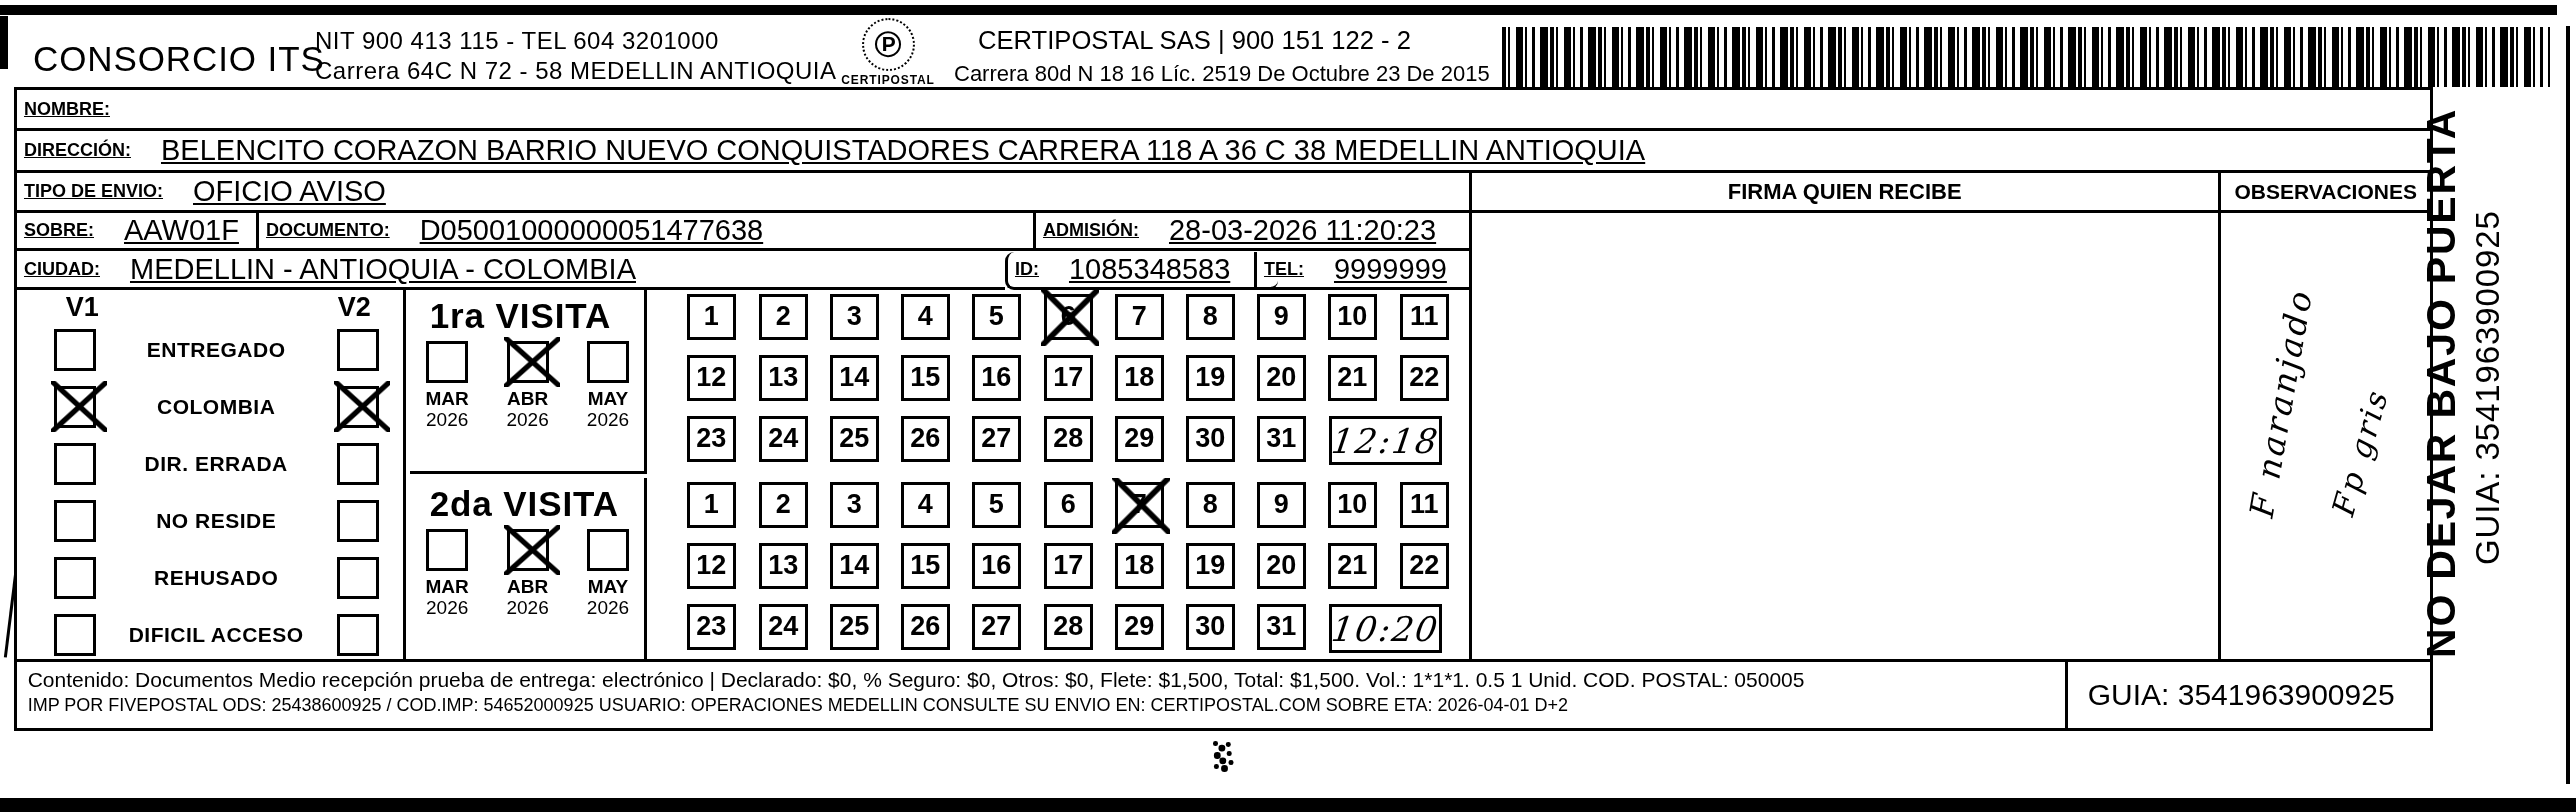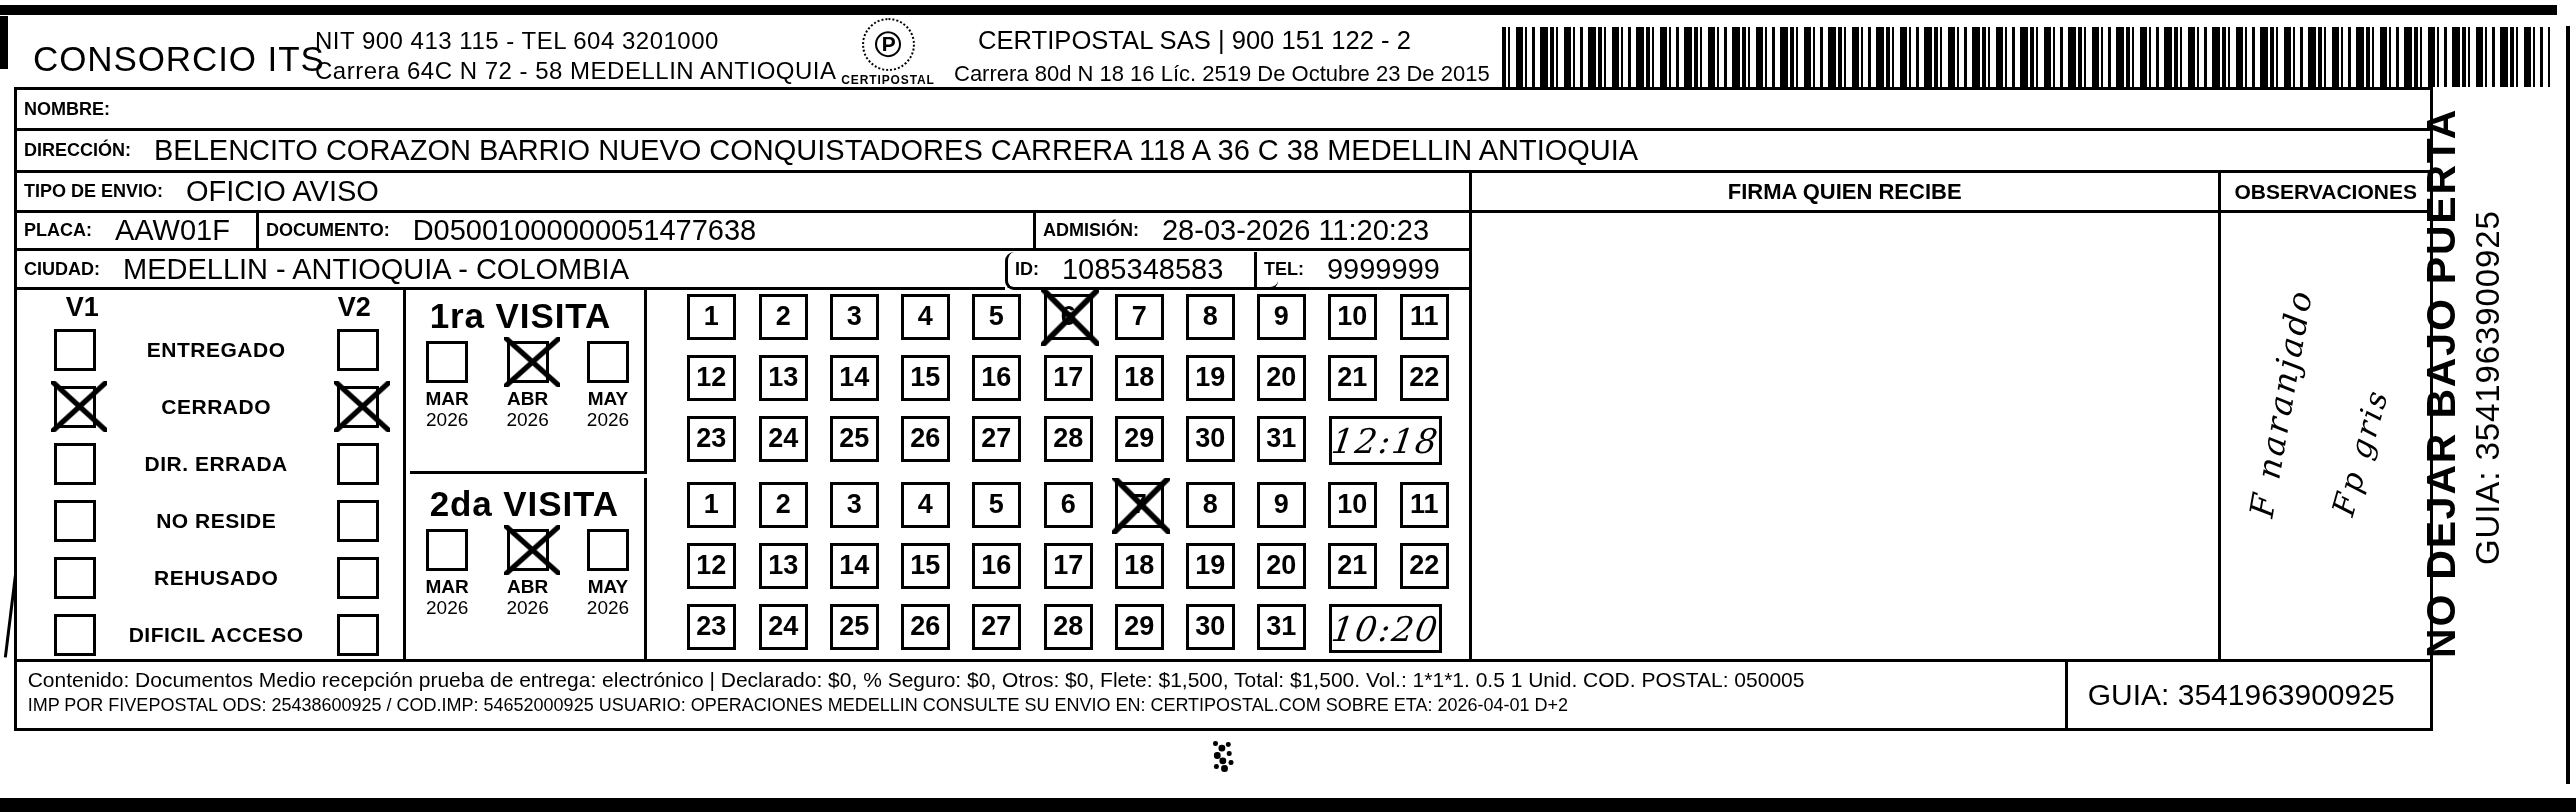--- a/index.html
+++ b/index.html
@@ -28,21 +28,21 @@
   .postal-info-1{position:absolute;left:954px;top:11px;font-size:25.6px;margin-left:24px;}
   .postal-info-2{position:absolute;left:954px;top:46px;font-size:22px;}
   .barcode{position:absolute;left:1502px;top:12.8px;width:1048px;height:60px;
     background:repeating-linear-gradient(90deg,#000 0 3.7px,#fff 3.7px 6.4px,#000 6.4px 8.2px,#fff 8.2px 13.7px,#000 13.7px 21px,#fff 21px 23px,#000 23px 25px,#fff 25px 30px,#000 30px 33px,#fff 33px 38px,#000 38px 46px,#fff 46px 48px);}
 
   
   .form{position:absolute;left:13.7px;top:87px;width:2413px;height:638px;border:3.7px solid #000;background:#fff;}
   .cell{position:absolute;box-sizing:border-box;white-space:nowrap;overflow:hidden;}
   .lbl{font-weight:bold;font-size:18px;vertical-align:middle;}
   .val{font-size:29px;vertical-align:middle;}
-  .row-line{display:flex;align-items:center;gap:23px;height:100%;padding-left:7.3px;}
+  .row-line{display:flex;align-items:center;gap:30px;height:100%;padding-left:7.3px;text-decoration:underline;}
 
   .r-nombre{left:0;top:0;width:2413px;height:41px;border-bottom:3.7px solid #000;}
   .r-direccion{left:0;top:41px;width:2413px;height:42px;border-bottom:3.7px solid #000;}
   .r-tipo{left:0;top:83px;width:1452px;height:40px;border-bottom:3.7px solid #000;}
   .h-firma{left:1452px;top:83px;width:749px;height:40px;border-bottom:3.7px solid #000;border-left:3.7px solid #000;
     display:flex;align-items:center;justify-content:center;font-weight:bold;font-size:22px;}
   .h-obs{left:2201px;top:83px;width:213px;height:40px;border-bottom:3.7px solid #000;border-left:3.7px solid #000;
     display:flex;align-items:center;justify-content:center;font-weight:bold;font-size:21px;}
 
   .r-placa{left:0;top:123px;width:239px;height:38px;border-bottom:3.7px solid #000;}
@@ -154,21 +154,21 @@
       <div class="row-line">
         <span class="lbl">TIPO DE ENVIO:</span>
         <span class="val">OFICIO AVISO</span>
       </div>
     </div>
     <div class="cell h-firma">FIRMA QUIEN RECIBE</div>
     <div class="cell h-obs">OBSERVACIONES</div>
 
     <div class="cell r-placa">
       <div class="row-line">
-        <span class="lbl">PLACA:</span>
+        <span class="lbl">SOBRE:</span>
         <span class="val">AAW01F</span>
       </div>
     </div>
     <div class="cell r-documento">
       <div class="row-line">
         <span class="lbl">DOCUMENTO:</span>
         <span class="val">D05001000000051477638</span>
       </div>
     </div>
     <div class="cell r-admision">
@@ -201,21 +201,21 @@
       <span class="v-head v1-head">V1</span>
       <span class="v-head v2-head">V2</span>
       <div class="status-rows" id="status-rows">
           <div class="status-row">
             <span class="cbx"></span>
             <span class="status-label">ENTREGADO</span>
             <span class="cbx"></span>
           </div>
           <div class="status-row">
             <span class="cbx checked"></span>
-            <span class="status-label">CERRADO</span>
+            <span class="status-label">COLOMBIA</span>
             <span class="cbx checked"></span>
           </div>
           <div class="status-row">
             <span class="cbx"></span>
             <span class="status-label">DIR. ERRADA</span>
             <span class="cbx"></span>
           </div>
           <div class="status-row">
             <span class="cbx"></span>
             <span class="status-label">NO RESIDE</span>

